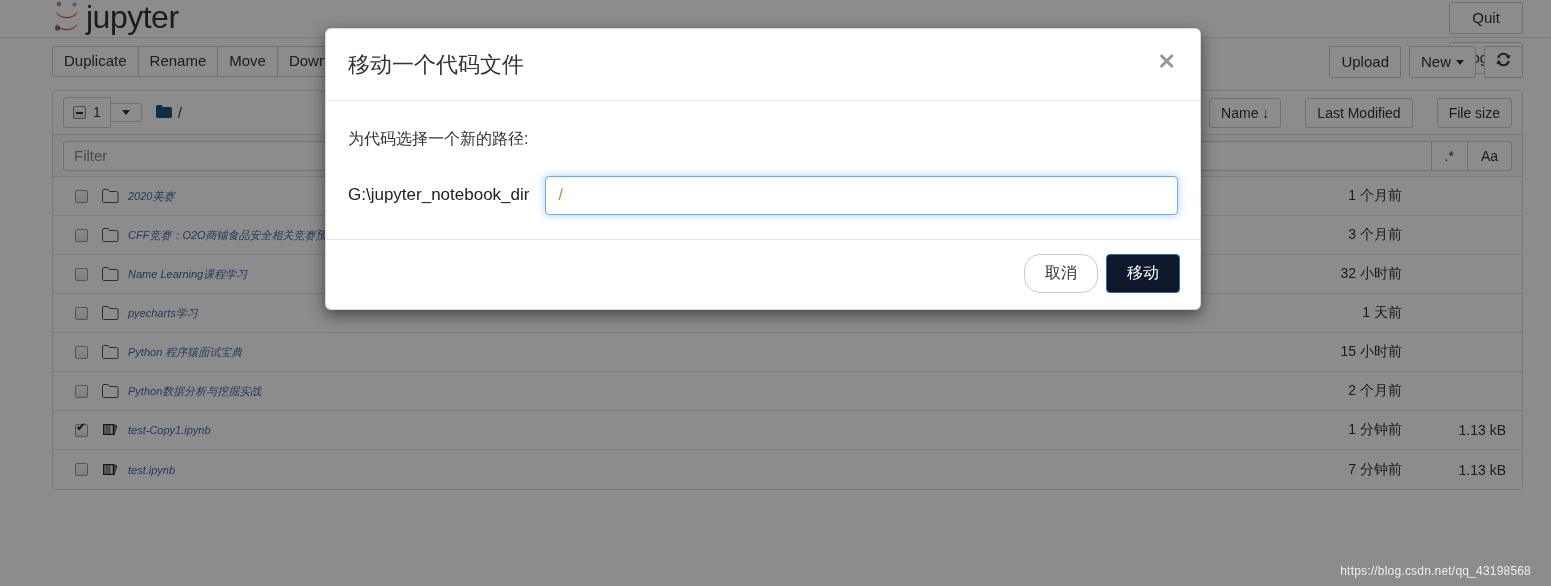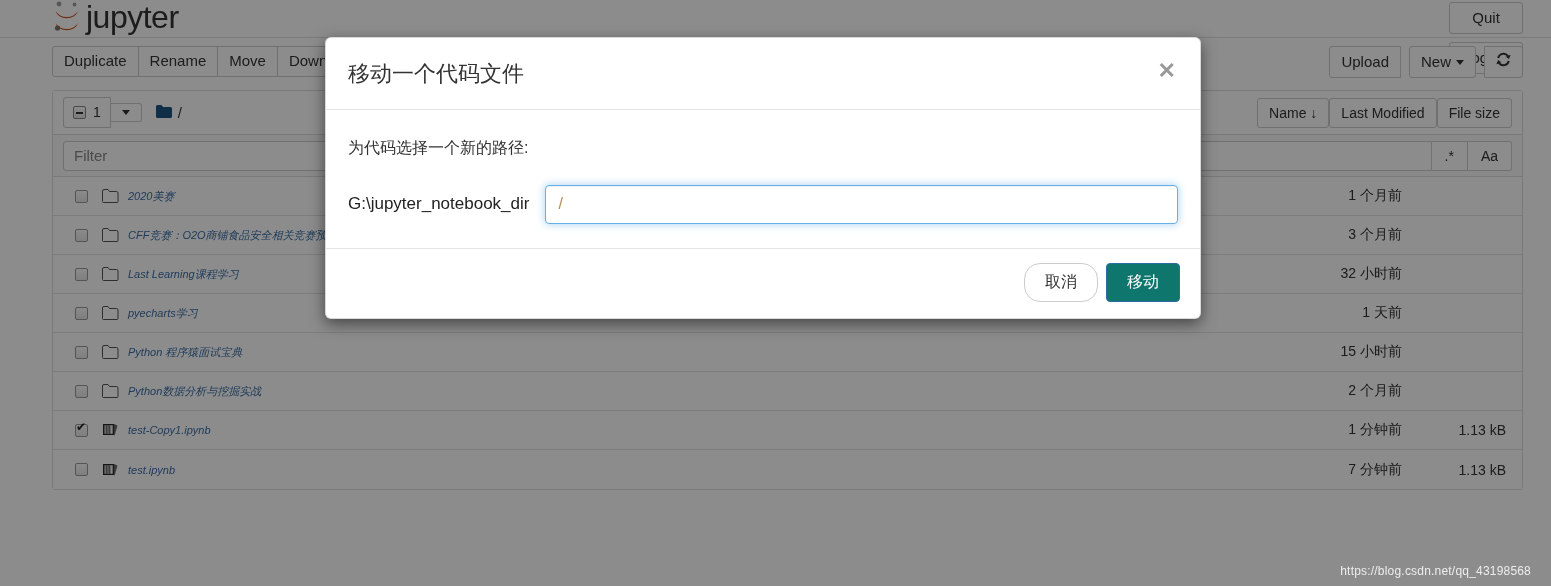--- a/index.html
+++ b/index.html
@@ -168,21 +168,21 @@
     display: flex; align-items: center;
   }
   .breadcrumb {
     display: flex; align-items: center; gap: 6px;
     margin-left: 14px;
     font-size: 15px; color: #333;
   }
   .folder-ico { width: 16px; height: 13px; display: inline-block; }
   .list-toolbar-right {
     position: absolute; right: 10px; top: 7px;
-    display: flex; gap: 0;
+    display: flex; gap: 24px;
   }
   .sort-btn {
     border: 1px solid #ccc;
     background: #fff;
     font-size: 14px;
     padding: 5px 11px;
     border-radius: 3px;
     color: #333;
     cursor: pointer;
     white-space: nowrap;
@@ -273,21 +273,21 @@
     right: 20px; bottom: 8px;
     font-size: 12px;
     color: #ededed;
     z-index: 60;
     letter-spacing: 0.2px;
   }
 
   
   .modal {
     position: absolute;
-    left: 325px; top: 37px;
+    left: 325px; top: 28px;
     width: 876px;
     background: #fff;
     border: 1px solid rgba(0,0,0,0.15);
     border-radius: 6px;
     box-shadow: 0 5px 15px rgba(0,0,0,0.5);
     z-index: 100;
   }
   .modal-header {
     position: relative;
     padding: 22px 20px 20px 22px;
@@ -348,21 +348,21 @@
     background: #fff;
     color: #333;
     font-size: 16px;
     padding: 8px 20px;
     border-radius: 16px;
     cursor: pointer;
     font-family: "Liberation Sans", sans-serif;
   }
   .btn-primary {
     border: 1px solid #2e6da4;
-    background: #0f766e;
+    background: #0f172a;
     color: #fff;
     font-size: 16px;
     padding: 8px 20px;
     border-radius: 4px;
     cursor: pointer;
     font-family: "Liberation Sans", sans-serif;
   }
 </style>
 </head>
 <body>
@@ -475,21 +475,21 @@
             <div class="row-size"></div>
           </div>
         </div>
         <div class="row">
           <div class="row-check"></div>
           <span class="ico">
             <svg width="17" height="14" viewBox="0 0 17 14" xmlns="http://www.w3.org/2000/svg">
               <path d="M0.5 2A1.5 1.5 0 0 1 2 0.5h4L7.5 2.5h7A1.5 1.5 0 0 1 16 4v8.5a1 1 0 0 1-1 1H1.5a1 1 0 0 1-1-1z" fill="none" stroke="#555" stroke-width="1"></path>
             </svg>
           </span>
-          <a class="row-name">Last Learning课程学习</a>
+          <a class="row-name">Name Learning课程学习</a>
           <div class="row-right">
             <div class="row-time">32 小时前</div>
             <div class="row-size"></div>
           </div>
         </div>
         <div class="row">
           <div class="row-check"></div>
           <span class="ico">
             <svg width="17" height="14" viewBox="0 0 17 14" xmlns="http://www.w3.org/2000/svg">
               <path d="M0.5 2A1.5 1.5 0 0 1 2 0.5h4L7.5 2.5h7A1.5 1.5 0 0 1 16 4v8.5a1 1 0 0 1-1 1H1.5a1 1 0 0 1-1-1z" fill="none" stroke="#555" stroke-width="1"></path>

